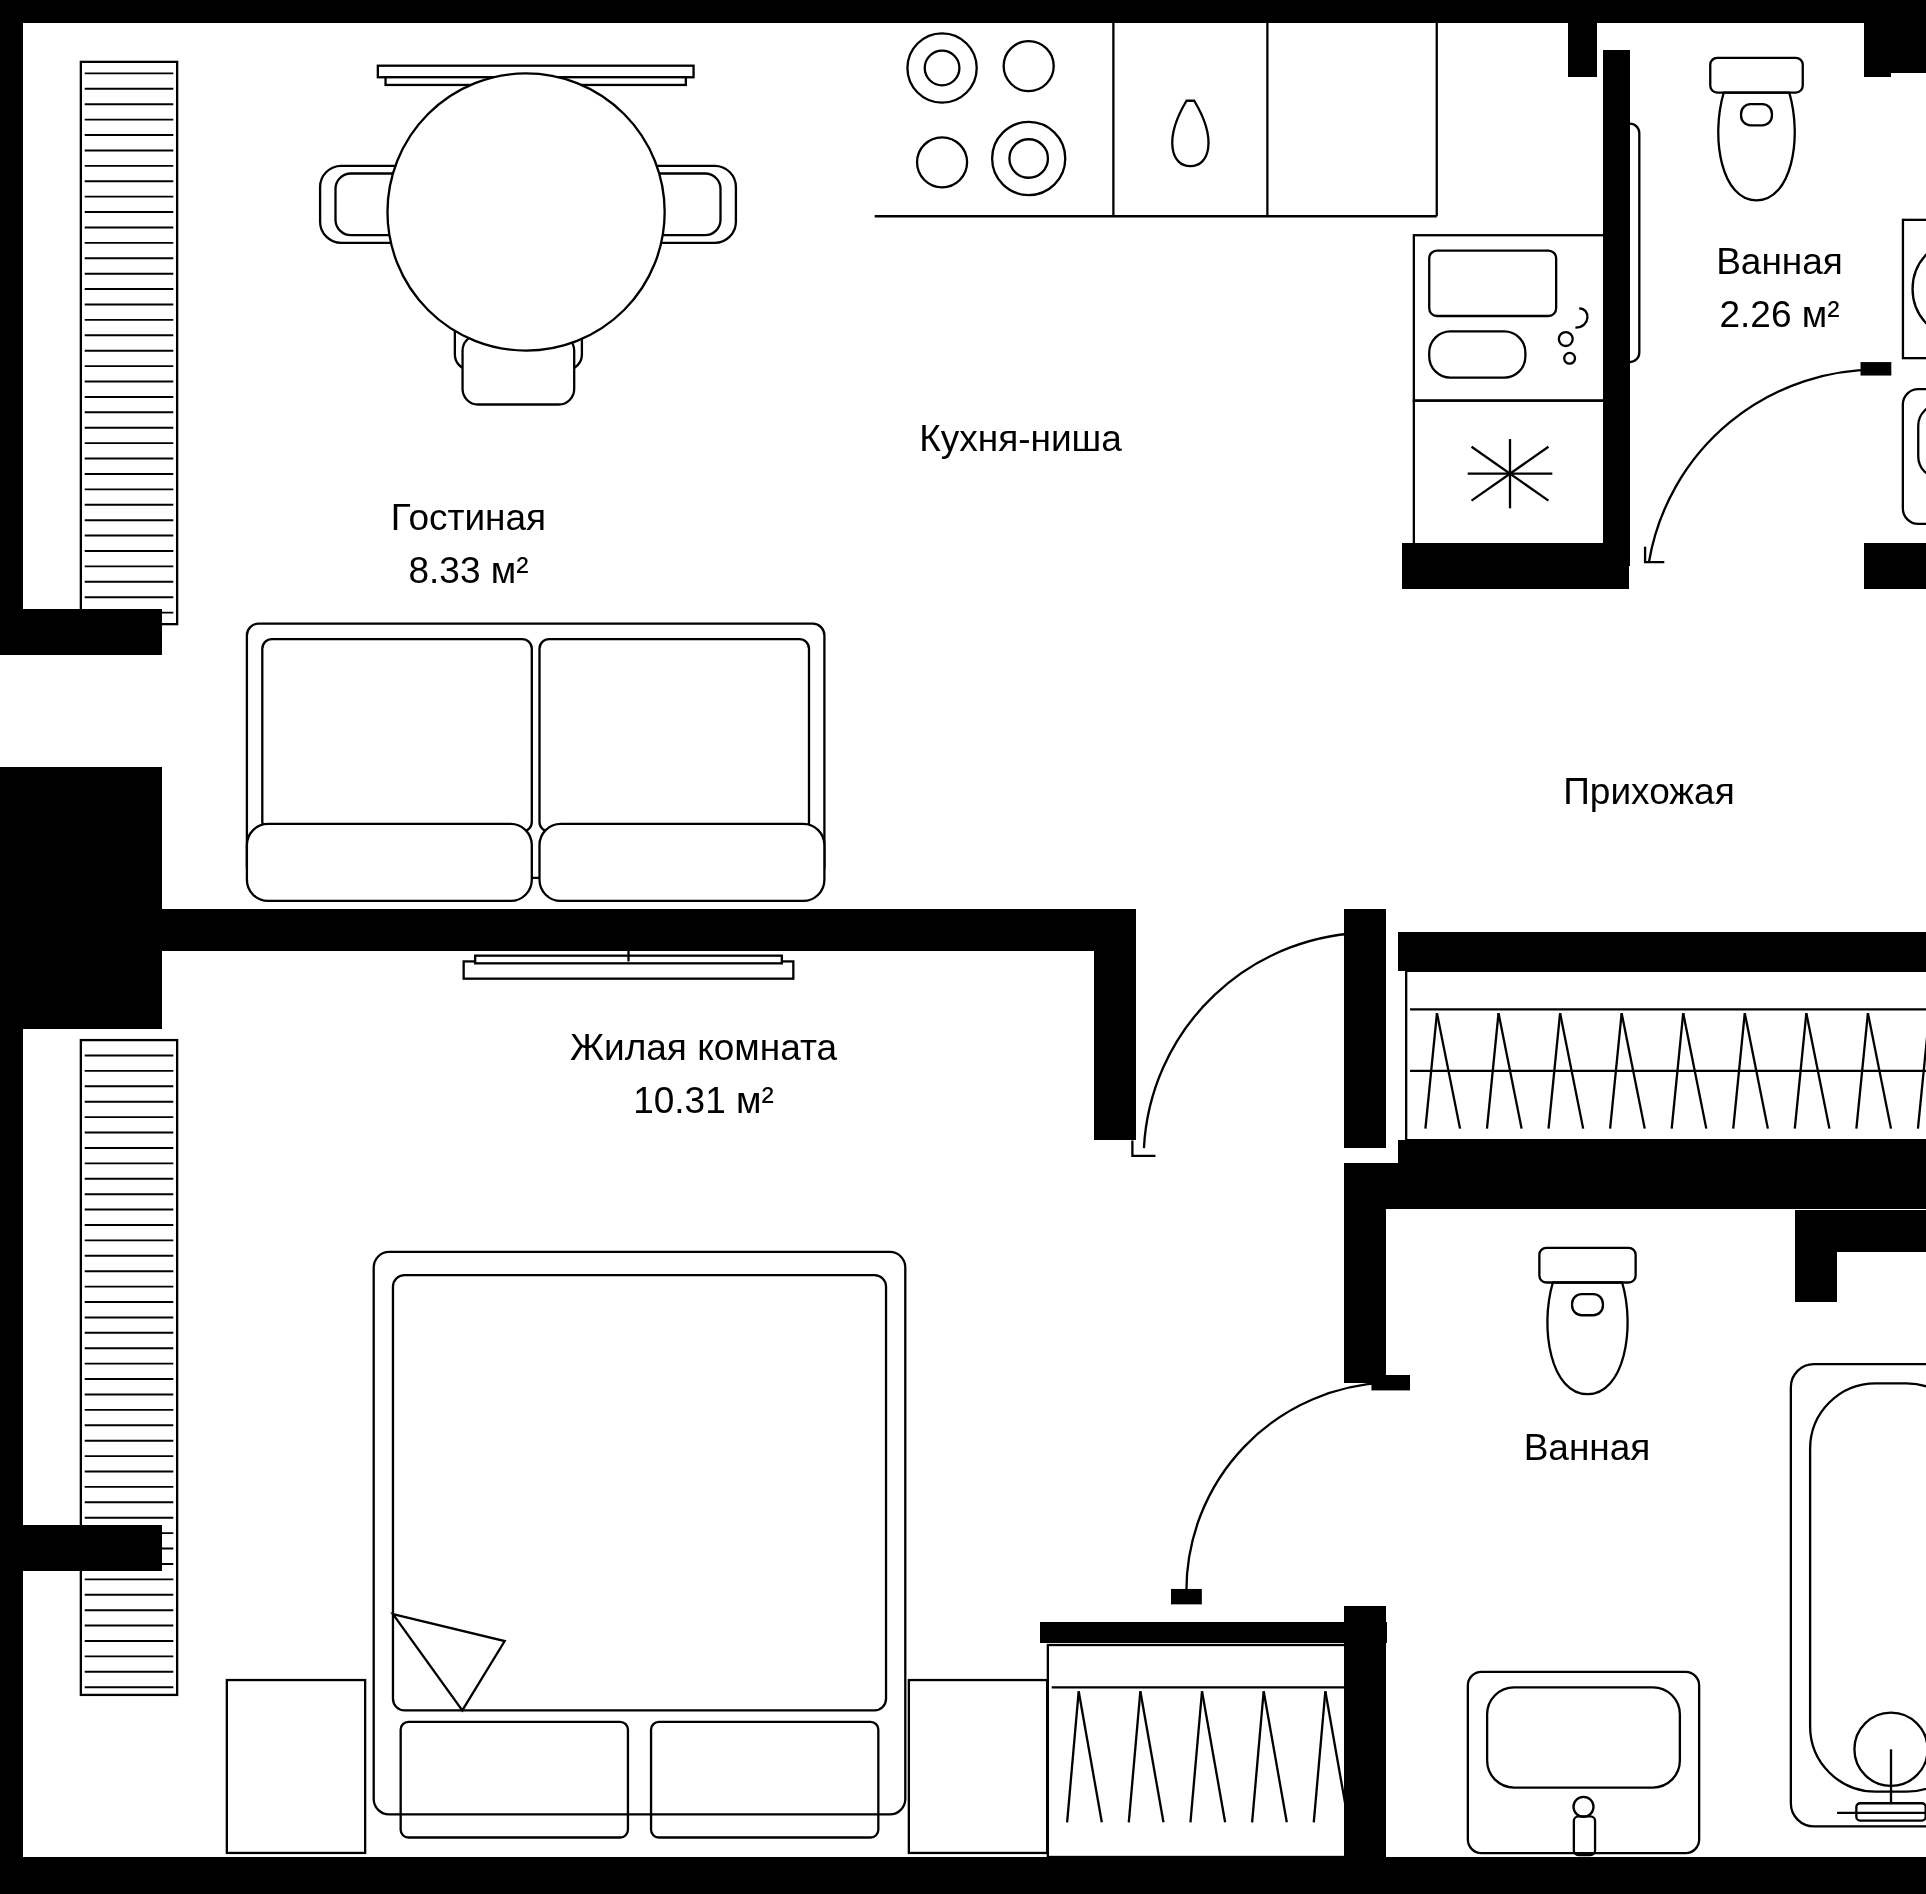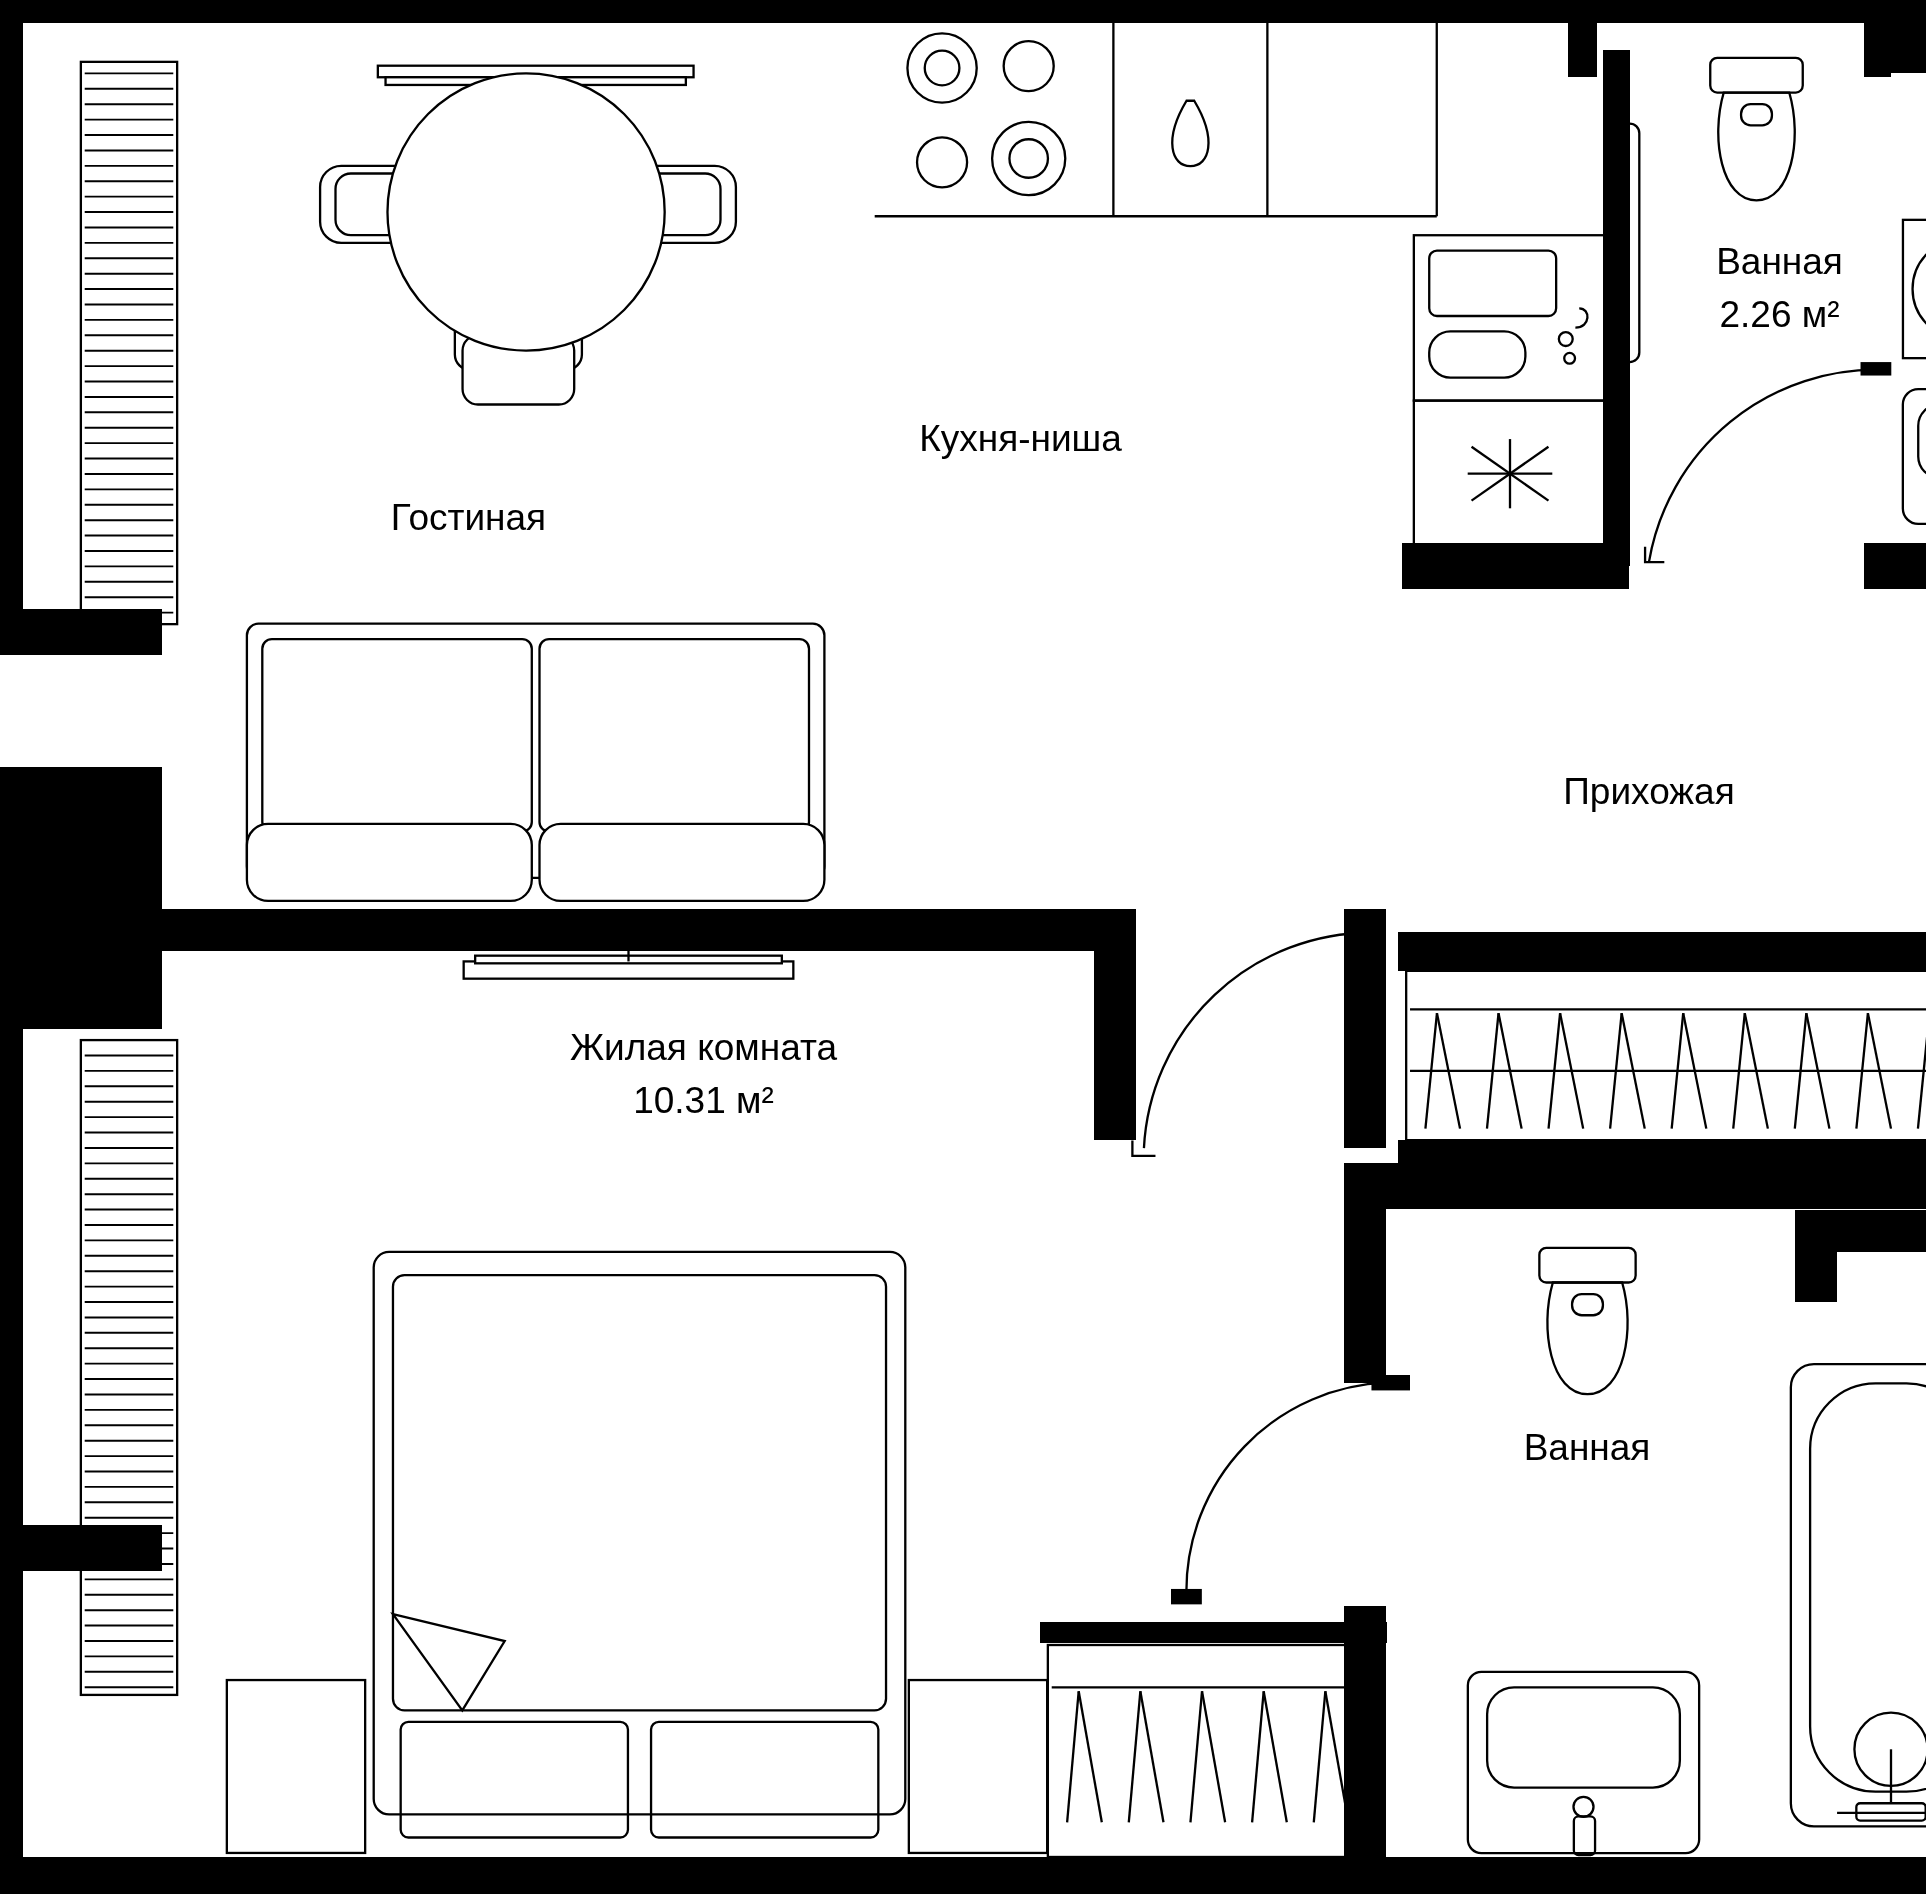--- a/index.html
+++ b/index.html
@@ -376,20 +376,21 @@
   </svg>
 
   <svg class="furn" style="left:1171px; top:1375px; width:239px; height:239px;" viewBox="0 0 620 620">
     <rect class="fill-black" x="520" y="0" width="100" height="40"></rect>
     <path class="fs" d="M 560 20 A 540 540 0 0 0 40 560"></path>
     <rect class="fill-black" x="0" y="555" width="80" height="40"></rect>
   </svg>
 
   <div class="room-label" style="left:276px; top:455px; width:385px;margin-top:40px;">
     <span class="name">Гостиная</span>
+    <span class="area">8.33 м²</span>
   </div>
 
   <div class="room-label" style="left:828px; top:416px; width:385px;">
     <span class="name">Кухня-ниша</span>
   </div>
 
   <div class="room-label" style="left:1610px; top:239px; width:339px;">
     <span class="name">Ванная</span>
     <span class="area">2.26 м²</span>
   </div>

